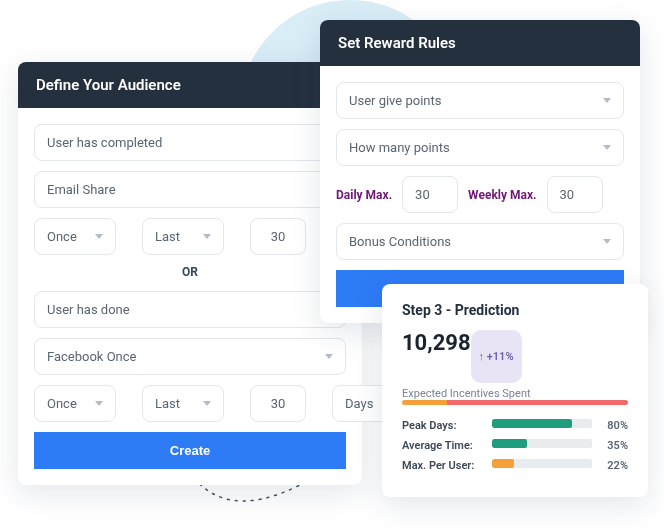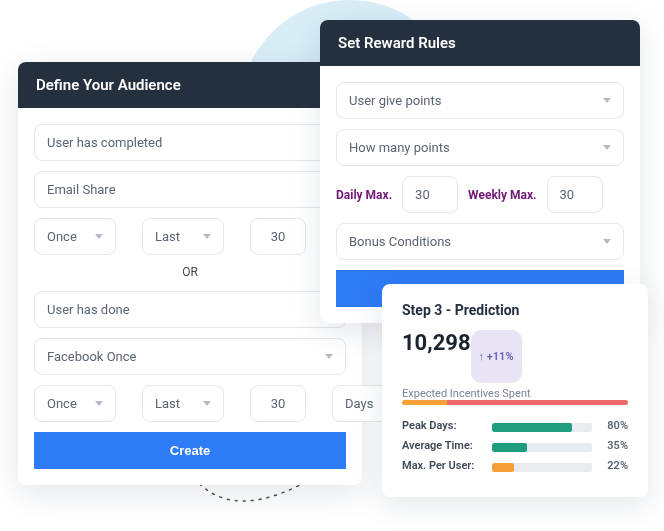--- a/index.html
+++ b/index.html
@@ -8,33 +8,33 @@
 .card{position:absolute;background:#fff;border-radius:8px;box-shadow:0 8px 30px rgba(27,50,80,0.12)}
 .card-header{background:#25303f;color:#fff;padding:14px 18px;font-weight:600;font-size:15px;border-radius:8px 8px 0 0}
 .card-body{padding:16px}
 .select,.input{width:100%;border:1px solid #e3e6eb;border-radius:8px;background:#fff;font-size:13px;color:#5a6573;padding:10px 12px;margin-bottom:10px;position:relative;display:flex;align-items:center;justify-content:space-between}
 .select{cursor:pointer}
 .chev{width:0;height:0;border-left:4px solid transparent;border-right:4px solid transparent;border-top:5px solid #b5bcc7}
 .row{display:flex;gap:26px;margin-bottom:10px}
 .row .select,.row .input{margin-bottom:0}
 .sel-sm{flex:0 0 82px}
 .inp-sm{flex:0 0 56px;justify-content:center}
-.or{text-align:center;font-size:12px;font-weight:400;color:#3d4856;margin:4px 0 12px}
+.or{text-align:center;font-size:12px;font-weight:700;color:#3d4856;margin:4px 0 12px}
 .btn{width:100%;background:#2e7bf6;color:#fff;border:none;border-radius:0;padding:11px;font-size:13px;font-weight:600;cursor:pointer}
 .lbl{font-size:12px;color:#701a75;font-weight:700;white-space:nowrap;display:flex;align-items:center}
 .reward-row{display:flex;gap:10px;align-items:center;margin-bottom:10px}
 .reward-row .input{margin-bottom:0;flex:1;max-width:56px;justify-content:flex-start}
 .pred{padding:18px 20px}
 .pred-title{font-size:14px;font-weight:700;color:#24303f;margin-bottom:12px}
 .pred-val-row{display:flex;align-items:flex-start;margin-bottom:4px}
 .pred-val{font-size:22px;font-weight:700;color:#1a2330}
 .badge{background:#e8e4f6;color:#6b5fb3;font-size:11px;font-weight:600;padding:20px 8px;border-radius:10px}
 .pred-sub{font-size:11px;color:#7a8494;}
 .hbar{height:5px;border-radius:3px;background:linear-gradient(90deg,#f59f3a 0 20%,#f06a6a 20% 100%);margin-bottom:14px}
-.metric{display:flex;align-items:flex-end;gap:4px;margin-bottom:7px;font-size:11px}
+.metric{display:flex;align-items:flex-start;gap:4px;margin-bottom:7px;font-size:11px}
 .metric-label{color:#3d4856;font-weight:600;width:86px}
 .metric-bar{flex:1;height:9px;background:#e9ecef;border-radius:2px;position:relative;overflow:hidden}
 .metric-fill{height:100%;border-radius:2px}
 .metric-pct{color:#5a6573;font-weight:600;width:32px;text-align:right}
 .dotted{position:absolute;left:180px;top:455px;z-index:1}
 #card-audience{top:62px;left:18px;width:344px;z-index:2}
 #card-reward{top:20px;left:320px;width:320px;z-index:3}
 #card-pred{top:284px;left:382px;width:266px;z-index:4}
 .teal-dot{position:absolute;width:10px;height:10px;border-radius:50%;background:#3dc7c0;top:272px;left:580px;z-index:1}
 </style>

